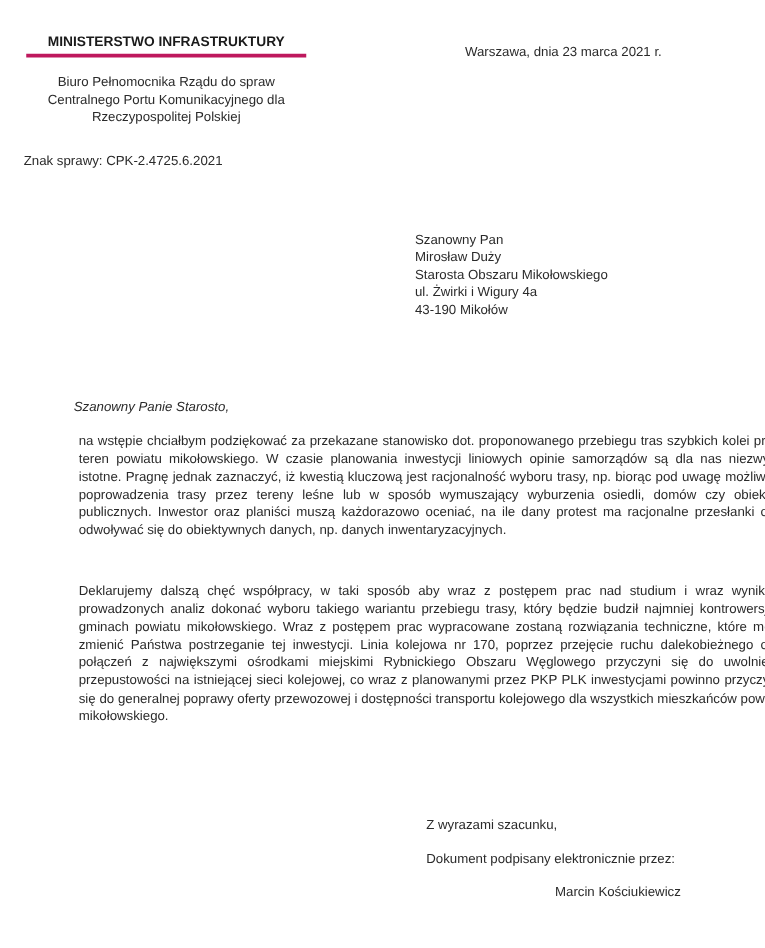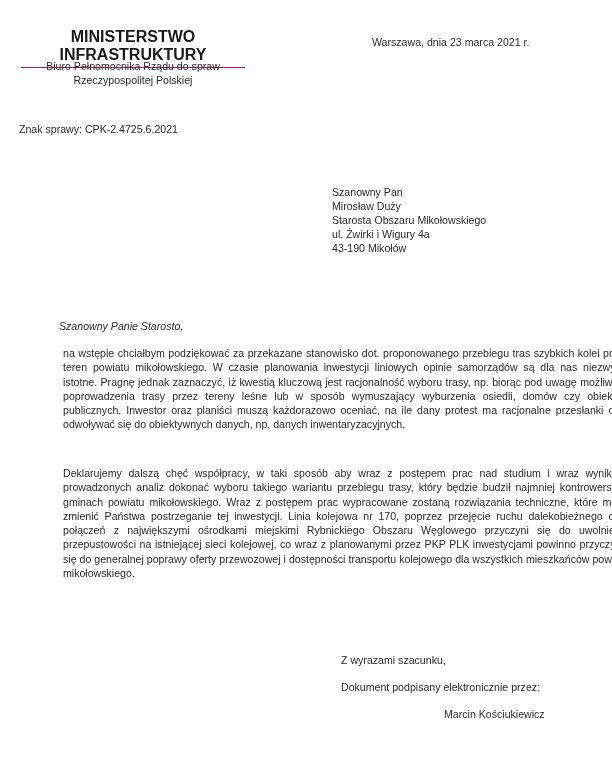--- a/index.html
+++ b/index.html
@@ -4,22 +4,22 @@
 <style>
   html, body { margin: 0; padding: 0; background: #ffffff; }
   body {
     width: 612px; height: 758px; position: relative; overflow: hidden;
     font-family: "Liberation Sans", sans-serif; color: #2a2a2a;
     font-size: 10.6px;
   }
   .abs { position: absolute; }
   .ministry {
     left: 21px; top: 28px; width: 224px;
-    font-weight: bold; font-size: 16px; text-align: center; color: #1a1a1a;
-    padding-bottom: 3px; border-bottom: 1px solid #be185d;
+    font-weight: bold; font-size: 11px; text-align: center; color: #1a1a1a;
+    padding-bottom: 3px; border-bottom: 3px solid #be185d;
   }
   .office {
     left: 21px; top: 59px; width: 224px; text-align: center; line-height: 14px;
   }
   .office div { white-space: nowrap; }
   .date { left: 372px; top: 36px; white-space: nowrap; }
   .ref { left: 19px; top: 123px; white-space: nowrap; }
   .addressee { left: 332px; top: 185px; line-height: 14px; }
   .addressee div { white-space: nowrap; }
   .salutation { left: 19px; top: 320px; font-style: italic; margin-left: 40px; }
@@ -32,20 +32,21 @@
   .signed { left: 341px; top: 681px; white-space: nowrap; }
   .signer { left: 444px; top: 708px; white-space: nowrap; }
 </style>
 </head>
 <body>
 
 <div class="abs ministry">MINISTERSTWO INFRASTRUKTURY</div>
 
 <div class="abs office">
   <div>Biuro Pełnomocnika Rządu do spraw</div>
+  <div>Centralnego Portu Komunikacyjnego dla</div>
   <div>Rzeczypospolitej Polskiej</div>
 </div>
 
 <div class="abs date">Warszawa, dnia 23 marca 2021 r.</div>
 
 <div class="abs ref">Znak sprawy: CPK-2.4725.6.2021</div>
 
 <div class="abs addressee">
   <div>Szanowny Pan</div>
   <div>Mirosław Duży</div>

